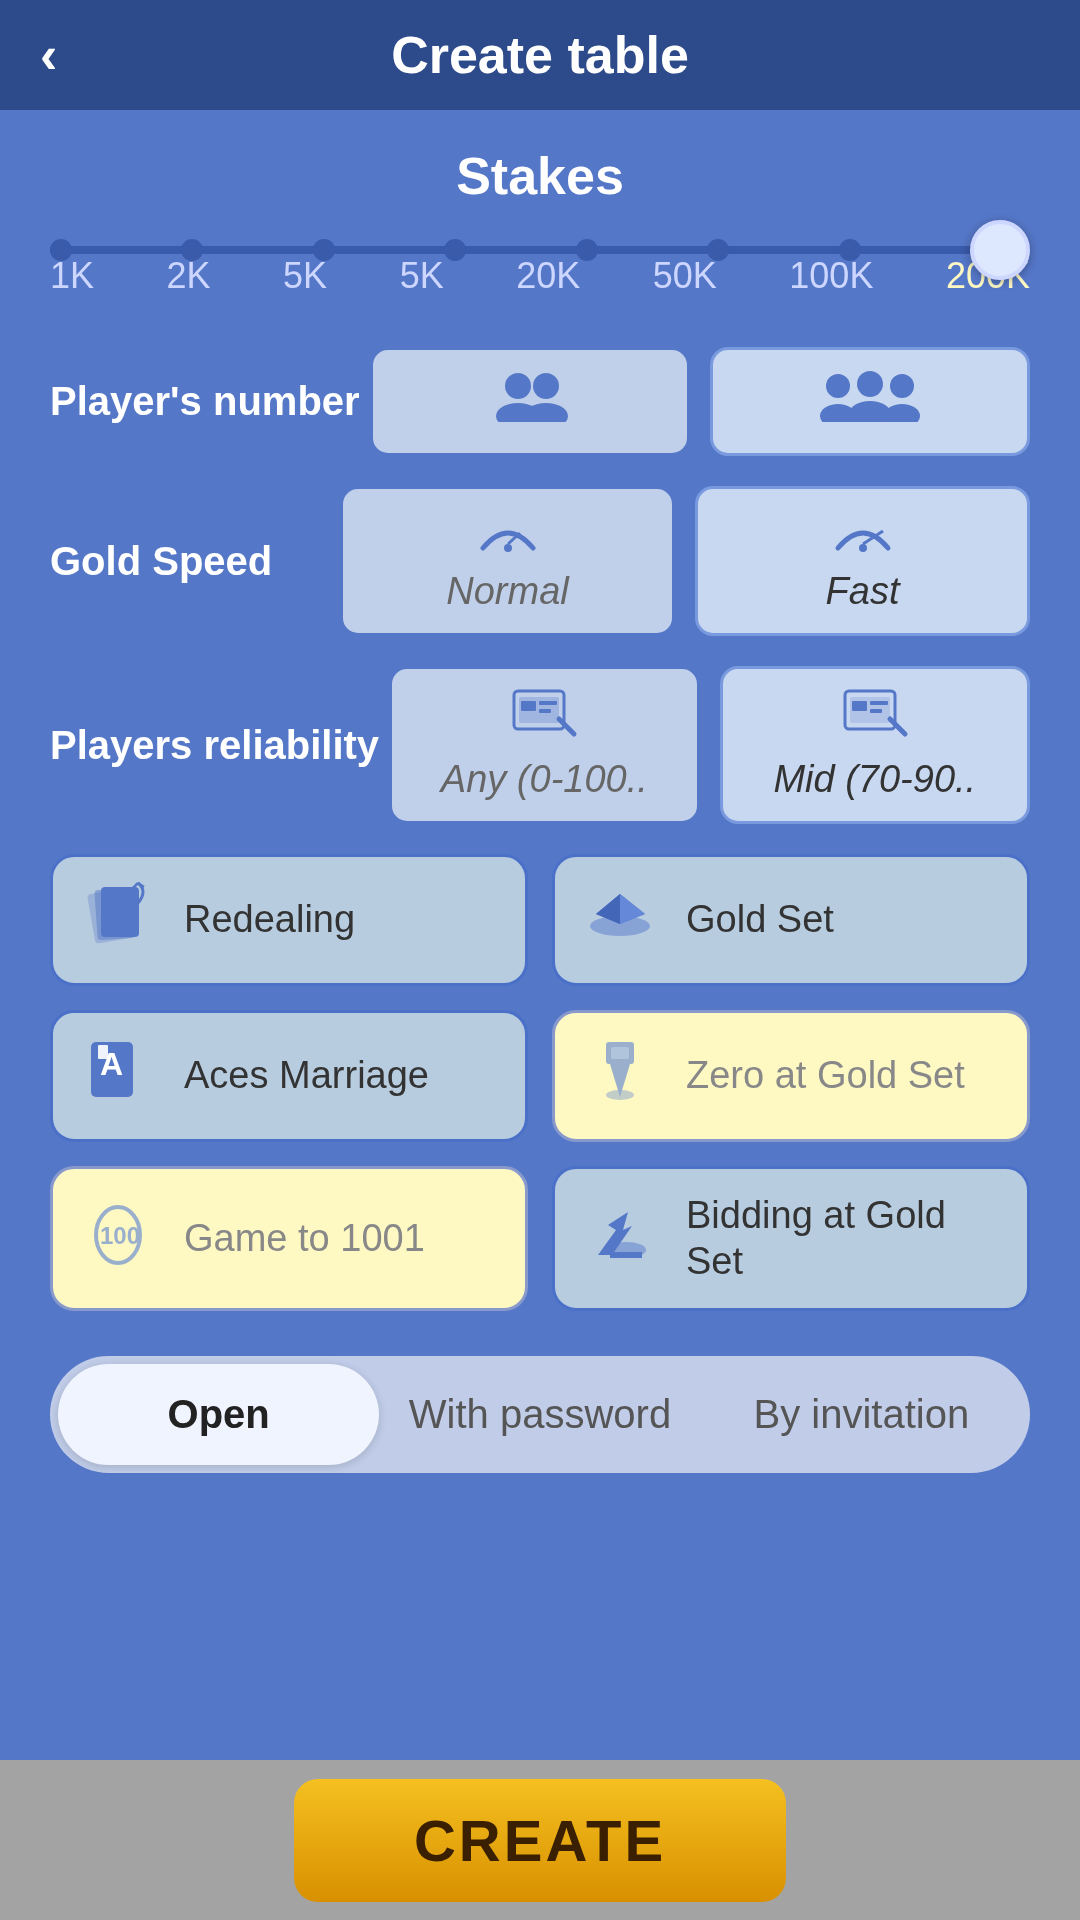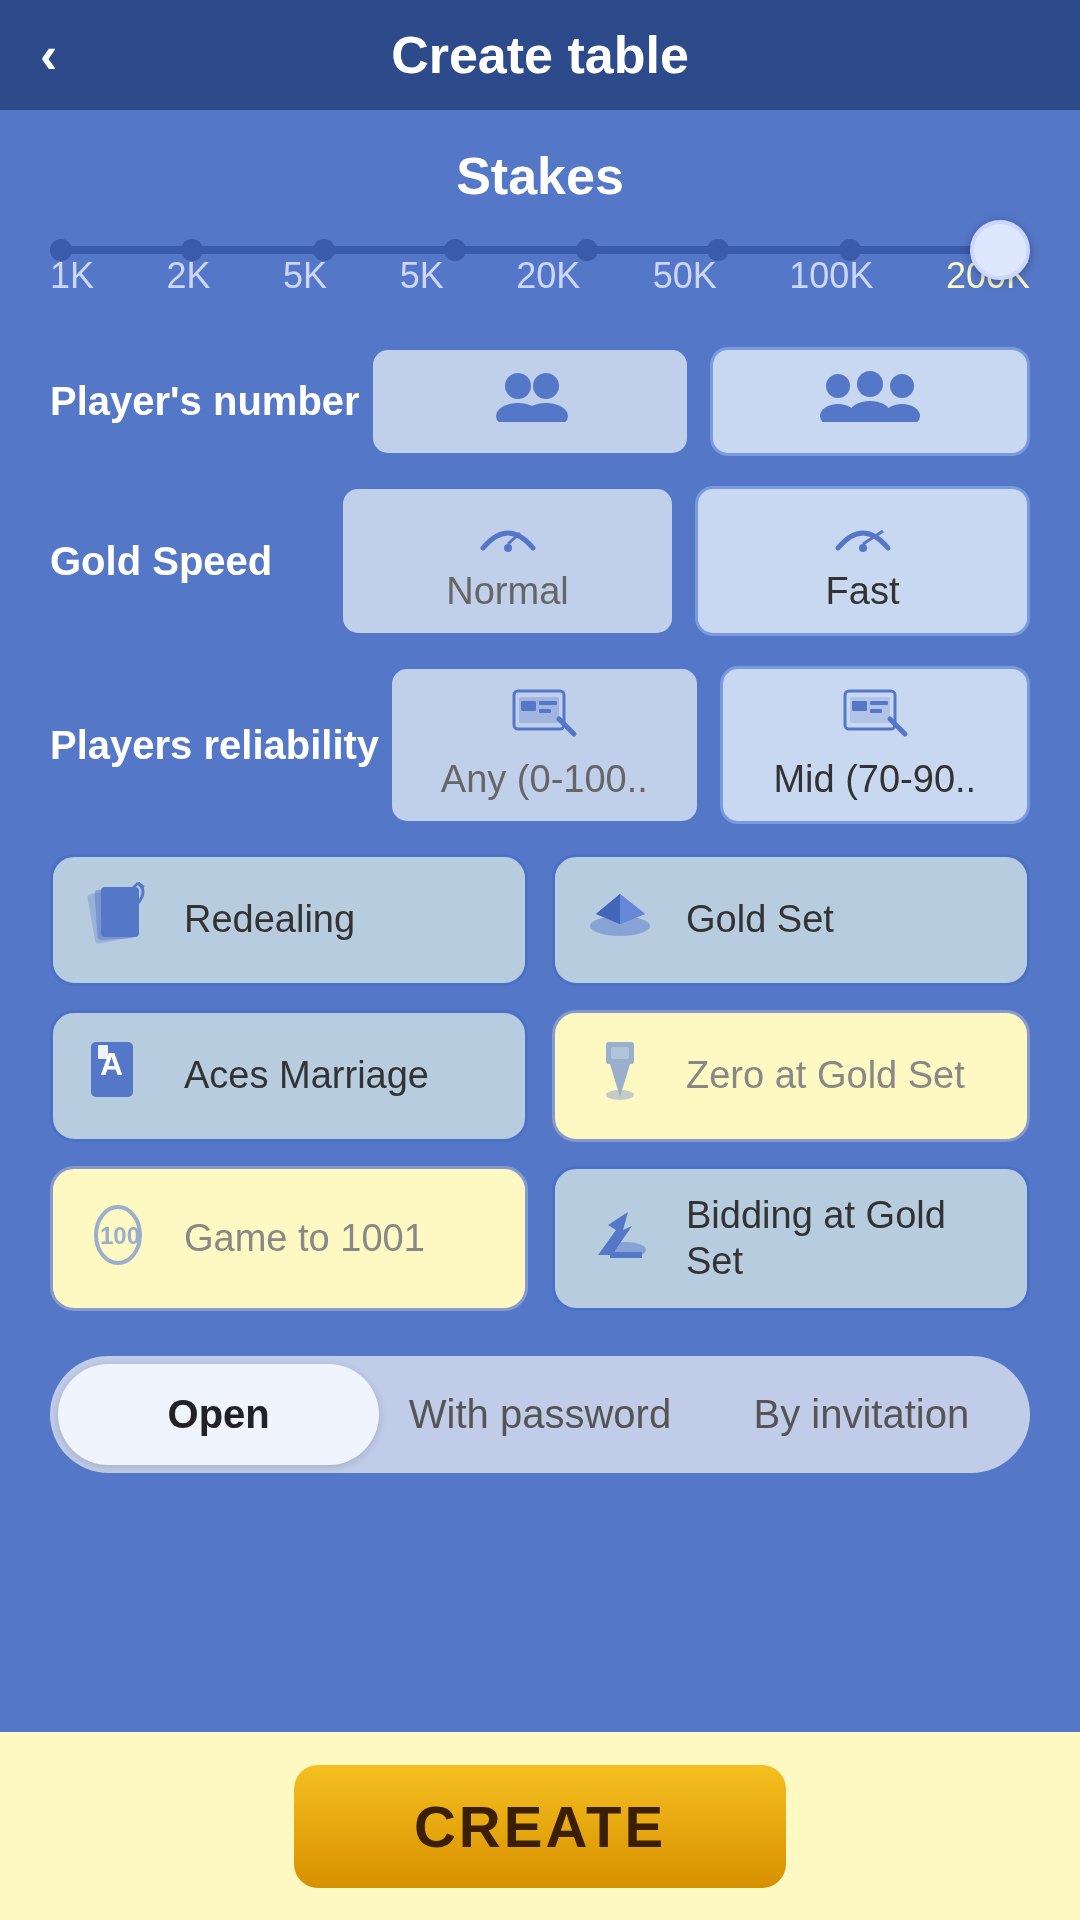--- a/index.html
+++ b/index.html
@@ -127,20 +127,21 @@
     .option-label {
       color: #fff;
       font-size: 40px;
       font-weight: bold;
       min-width: 280px;
     }
     .option-buttons {
       display: flex;
       gap: 20px;
       flex: 1;
+      font-style: italic;
     }
 
     
     .opt-btn {
       flex: 1;
       border-radius: 18px;
       border: 3px solid #7a9adf;
       background: #c8d8f0;
       display: flex;
       flex-direction: column;
@@ -228,22 +229,22 @@
     }
     .access-btn.selected {
       background: #f0f4ff;
       color: #222;
       font-weight: bold;
       box-shadow: 0 2px 8px rgba(0,0,0,0.15);
     }
 
     
     .footer {
-      background: #fef9c3;
-      height: 188px;
+      background: #a3a3a3;
+      height: 160px;
       display: flex;
       align-items: center;
       justify-content: center;
     }
     .create-btn {
       background: linear-gradient(180deg, #f5c020 0%, #d89000 100%);
       border: none;
       border-radius: 24px;
       padding: 28px 120px;
       font-size: 58px;

